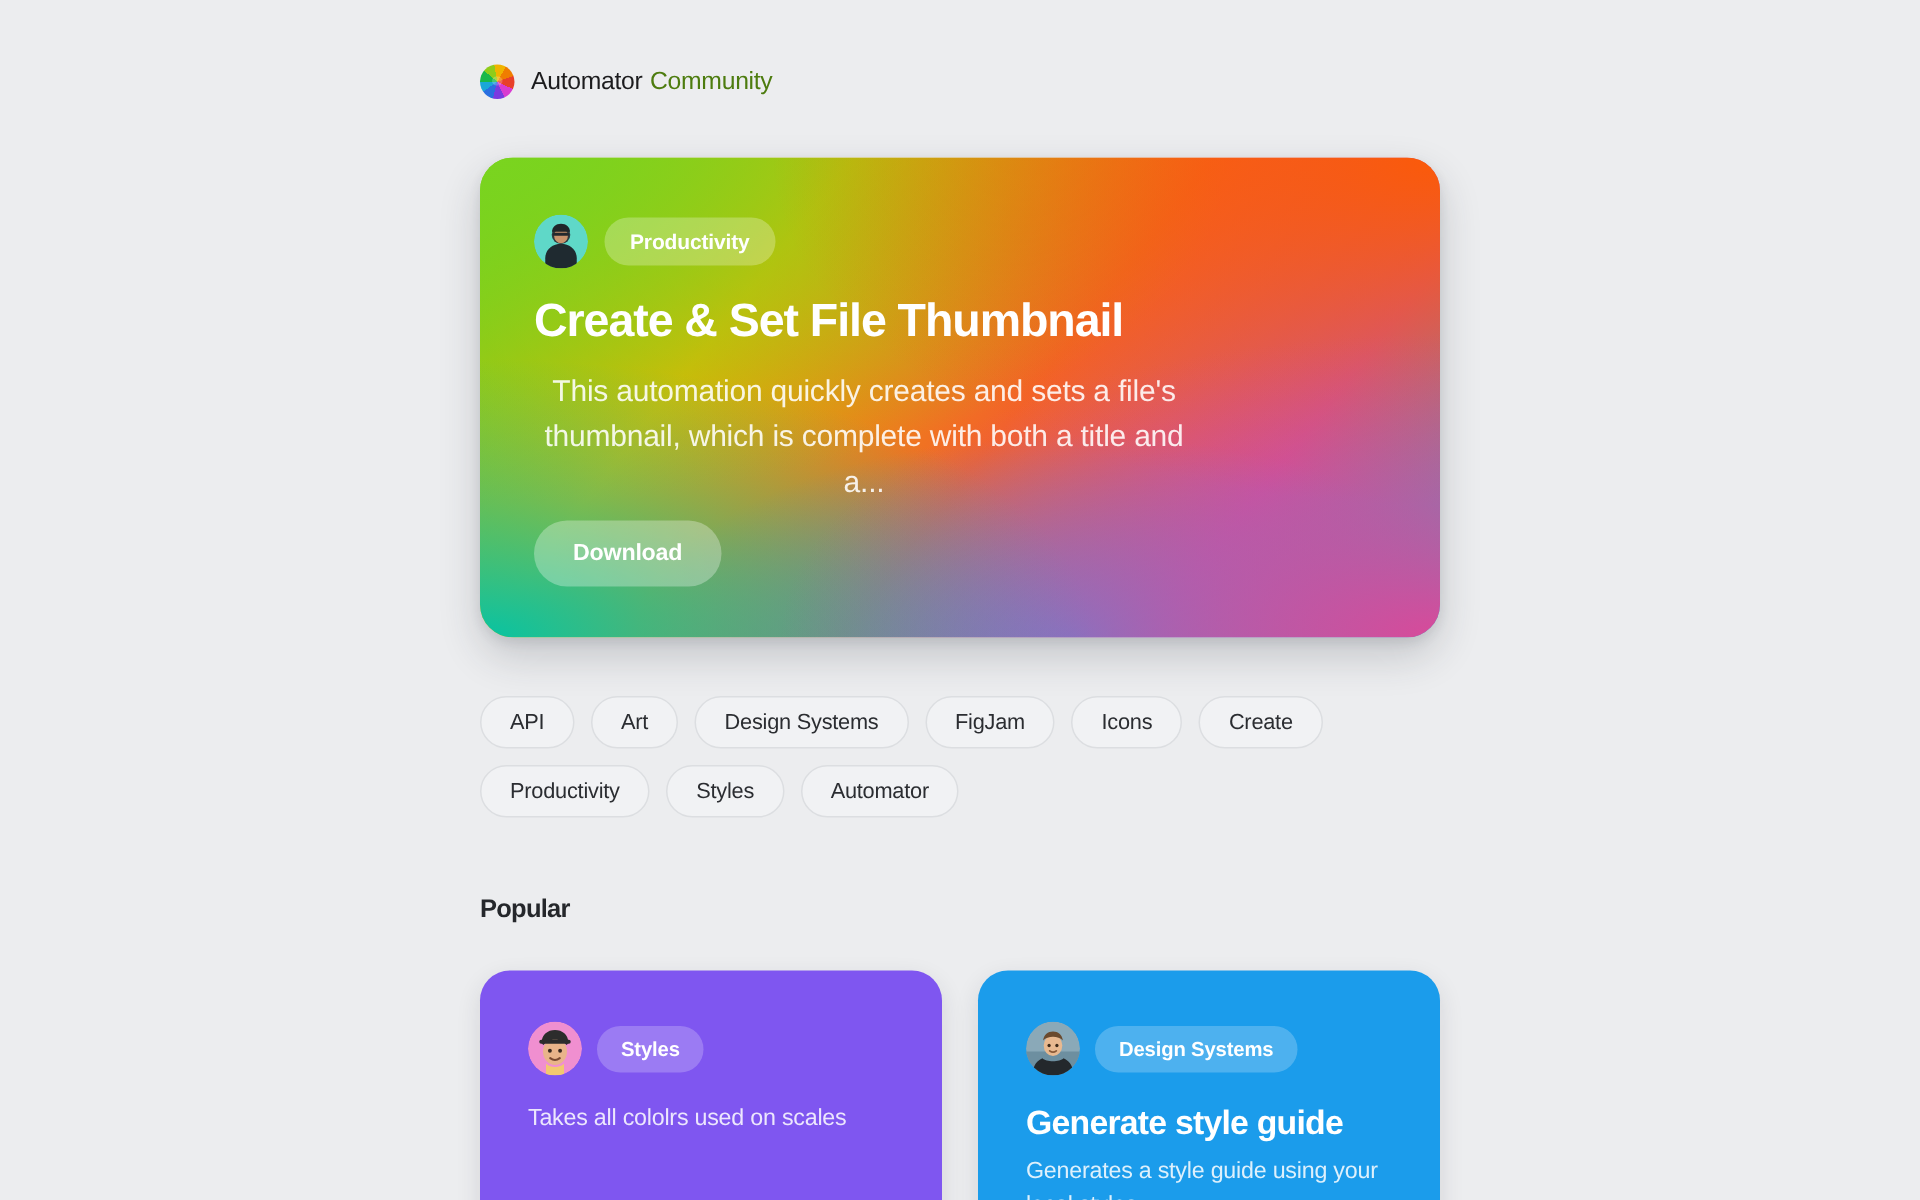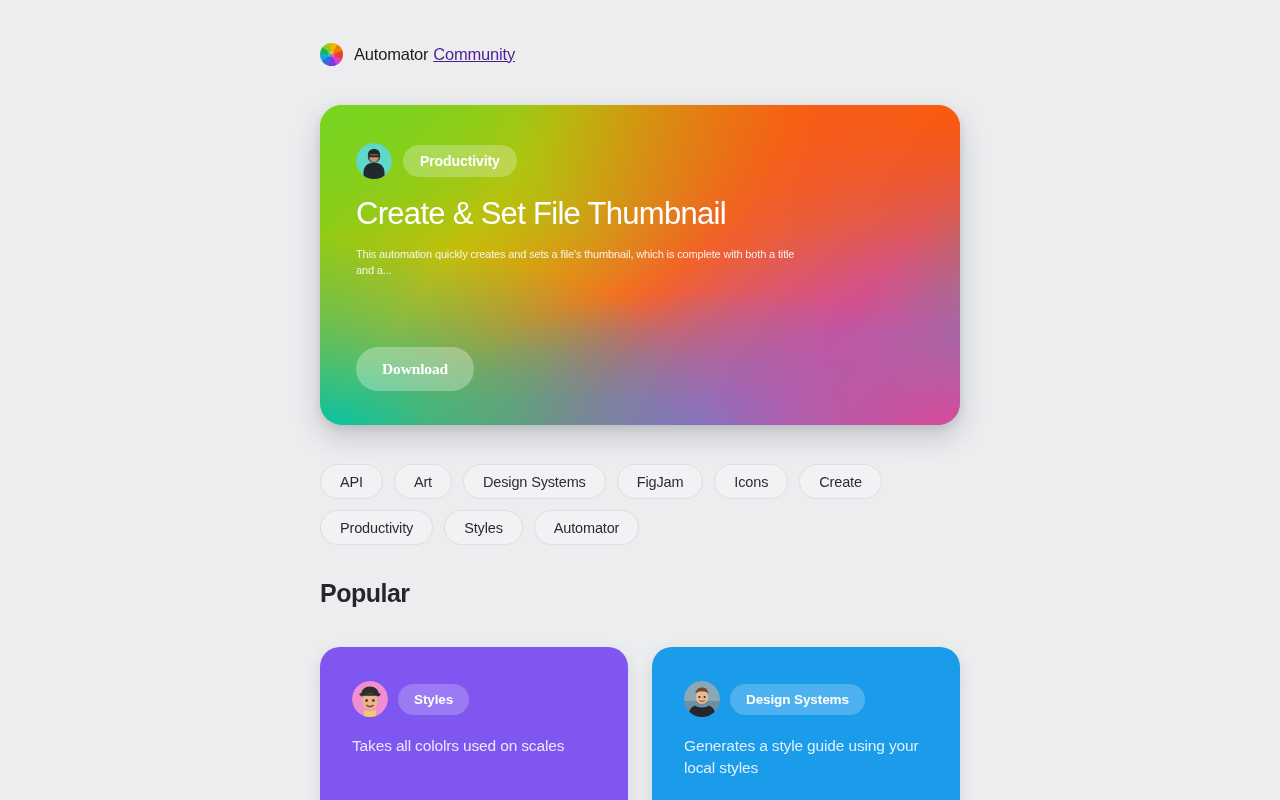--- a/index.html
+++ b/index.html
@@ -64,24 +64,23 @@
   }
   .brand-name {
     font-size: 16.5px;
     font-weight: 400;
     color: #1c1c1e;
     letter-spacing: -0.2px;
   }
   .brand-sub {
     font-size: 16.5px;
     font-weight: 400;
-    color: #4c1d95;
+    color: #4d7c0f;
     letter-spacing: -0.2px;
     margin-left: 5px;
-    text-decoration: underline;
   }
 
   .search-box {
     width: 228px;
     height: 36px;
     border-radius: 18px;
     background: #e2e4e7;
     display: flex;
     align-items: center;
     padding: 0 14px;
@@ -146,50 +145,51 @@
     padding: 0 17px;
     border-radius: 16px;
     background: rgba(255,255,255,0.26);
     color: #ffffff;
     font-size: 14px;
     font-weight: 600;
     letter-spacing: -0.1px;
   }
   .hero-title {
     font-size: 31px;
-    font-weight: 400;
+    font-weight: 700;
     color: #ffffff;
     letter-spacing: -0.7px;
     line-height: 1.12;
     margin-bottom: 14px;
   }
   .hero-desc {
-    font-size: 11px;
+    font-size: 20px;
     line-height: 1.52;
     color: rgba(255,255,255,0.88);
     letter-spacing: -0.15px;
     max-width: 440px;
+    text-align: center;
   }
   .hero-spacer { flex: 1 1 auto; }
   .download-btn {
     display: inline-flex;
     align-items: center;
     justify-content: center;
     align-self: flex-start;
     height: 44px;
     padding: 0 26px;
     border-radius: 22px;
     background: rgba(255,255,255,0.30);
     color: #ffffff;
     font-size: 15.5px;
     font-weight: 600;
     letter-spacing: -0.15px;
     border: none;
     cursor: pointer;
-    font-family: Liberation Serif, serif;
+    font-family: Liberation Sans, sans-serif;
   }
 
   
   .tags {
     position: absolute;
     left: 320px;
     top: 464px;
     width: 645px;
     display: flex;
     flex-wrap: wrap;
@@ -207,22 +207,22 @@
     font-size: 14.5px;
     letter-spacing: -0.15px;
     cursor: pointer;
     font-family: inherit;
   }
 
   
   .section-title {
     position: absolute;
     left: 320px;
-    top: 579px;
-    font-size: 25px;
+    top: 596px;
+    font-size: 17px;
     font-weight: 700;
     color: #25272b;
     letter-spacing: -0.5px;
   }
 
   .grid {
     position: absolute;
     left: 320px;
     top: 647px;
     width: 640px;
@@ -365,18 +365,19 @@
             <ellipse cx="18" cy="16" rx="6.2" ry="7" fill="#e8b990"></ellipse>
             <path d="M11.4 12.6c.6-4 3.2-6 6.6-6s6 2 6.6 6c-1.6-1.6-4-2.4-6.6-2.4s-5 .8-6.6 2.4z" fill="#6a4a2e"></path>
             <circle cx="15.4" cy="16" r="1.1" fill="#3d2a1a"></circle>
             <circle cx="20.6" cy="16" r="1.1" fill="#3d2a1a"></circle>
             <path d="M15.8 19.6c1.4 1.1 3 1.1 4.4 0" stroke="#8a5a38" stroke-width="1.2" fill="none" stroke-linecap="round"></path>
             <path d="M11 24.5c2.2 2.6 11.8 2.6 14 0 3.6 1.6 6 4.6 6 8.1V36H5v-3.4c0-3.5 2.4-6.5 6-8.1z" fill="#23282c"></path>
           </svg>
         </span>
         <span class="card-chip">Design Systems</span>
       </div>
+      <h3 class="card-title">Generate style guide</h3>
       <p class="card-desc">Generates a style guide using your local styles</p>
     </div>
 
   </div>
 
 </div>
 
 </body></html>

